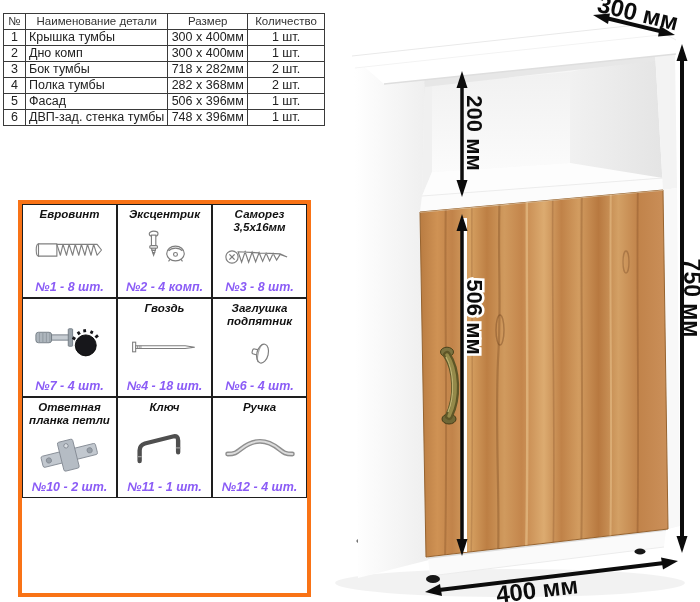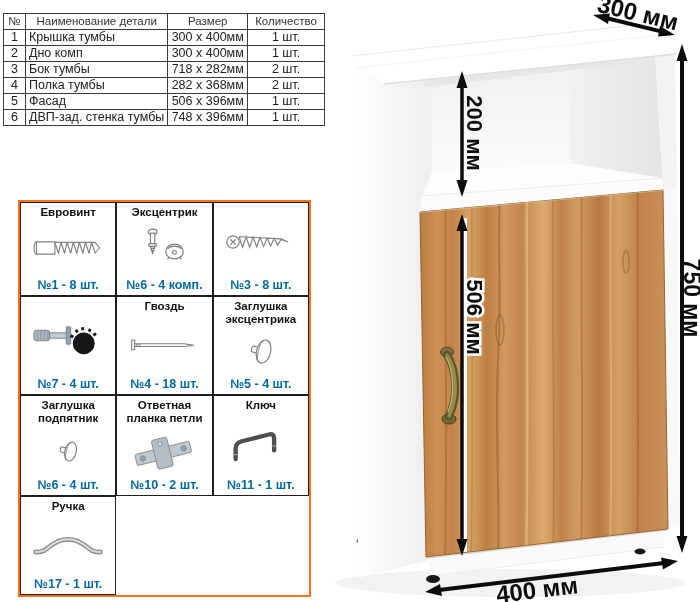--- a/index.html
+++ b/index.html
@@ -7,28 +7,28 @@
          font-family:"Liberation Sans",sans-serif;color:#1a1a1a;}
   
   table.parts{position:absolute;left:3px;top:13px;width:322px;border-collapse:collapse;
               font-size:12.5px;color:#222;}
   table.parts th,table.parts td{border:1px solid #3a3a3a;padding:0 3px;height:15px;line-height:1.1;}
   table.parts th{font-size:11.5px;font-weight:normal;text-align:center;color:#333;}
   td.c-num,td.c-size,td.c-qty{text-align:center;}
   td.c-name{text-align:left;padding-left:5px;}
   
   .hw-grid{position:absolute;left:18px;top:200px;width:293px;height:397px;box-sizing:border-box;
-           border:2px solid #f97316;display:grid;grid-template-columns:1fr 1fr 1fr;
-           grid-template-rows:94px 99px 101px 99px;}
+           border:4px solid #f97316;display:grid;grid-template-columns:1fr 1fr 1fr;
+           grid-template-rows:94px 99px 101px 99px;font-style:italic;}
   .hw-cell{border:1px solid #1e1e1e;display:flex;flex-direction:column;align-items:center;
            box-sizing:border-box;padding:3px 1px 3px;overflow:hidden;}
   .hw-title{font-weight:bold;font-size:11.5px;line-height:1.12;text-align:center;color:#111;}
   .hw-icon{flex:1;display:flex;align-items:center;justify-content:center;width:100%;min-height:0;}
   .hw-icon svg{width:86px;height:42px;}
-  .hw-count{font-weight:bold;font-size:12.5px;color:#0369a1;white-space:nowrap;}
+  .hw-count{font-weight:bold;font-size:12.5px;color:#8b5cf6;white-space:nowrap;}
   
   .cabinet{position:absolute;left:330px;top:0;width:370px;height:602px;}
   .dim{font-family:"Liberation Sans",sans-serif;font-weight:bold;fill:#0c0c0c;}
   .halo{stroke:#ffffff;stroke-width:5px;paint-order:stroke;}
 </style>
 </head>
 <body>
 
 <div class="stage">
 
@@ -114,24 +114,25 @@
           <path d="M29.5,22 h5 l-0.7,2.5 h-3.6 z"></path>
               <path d="M30.2,24.5 h3.6 l-0.7,2.5 h-2.2 z"></path>
               <path d="M30.9,27 h2.2 l-1.1,3 z"></path>
           <ellipse cx="57" cy="28" rx="10" ry="8.5"></ellipse>
               <path d="M49,25 a10,8 0 0 1 16,0" fill="none"></path>
           <circle cx="57" cy="29" r="2.2"></circle>
               <path d="M51,34.5 l-2,2.5 M63,34.5 l2,2.5" fill="none"></path>
         </g>
           </svg>
       </div>
-      <div class="hw-count">№6 - 4 комп.</div>
-    </div>
-
-    <div class="hw-cell">
+      <div class="hw-count">№2 - 4 комп.</div>
+    </div>
+
+    <div class="hw-cell">
+      <div class="hw-title">Саморез 3,5х16мм</div>
       <div class="hw-icon">
         <svg viewBox="0 0 90 48">
             <g fill="#fff" stroke="#7d7d7d" stroke-width="1.3">
           <circle cx="13" cy="24" r="7"></circle>
               <path d="M10,21 l6,6 M16,21 l-6,6" fill="none" stroke-width="1.5"></path>
           <path d="M20,18 L24,30 L28,18 L32,30 L36,18.5 L40,29.5 L44,19 L48,29 L52,19.5 L56,28.5 L60,20 L64,27.5 L68,21 L76,24 L68,20.5 Z"></path>
         </g>
           </svg>
       </div>
       <div class="hw-count">№3 - 8 шт.</div>
@@ -162,33 +163,20 @@
             <g fill="#fff" stroke="#7d7d7d" stroke-width="1.2">
           <rect x="8" y="18.5" width="3.5" height="11"></rect>
           <path d="M11.5,22.6 H68 L79,24.2 L68,25.8 H11.5 Z"></path>
           <path d="M13.5,22.6 v3.2 M15.5,22.6 v3.2 M17.5,22.6 v3.2" fill="none" stroke-width="0.9"></path>
         </g>
           </svg>
       </div>
       <div class="hw-count">№4 - 18 шт.</div>
     </div>
 
-    <div class="hw-cell">
-      <div class="hw-title">Заглушка эксцентрика</div>
-      <div class="hw-icon">
-        <svg viewBox="0 0 90 48">
-            <g fill="#fff" stroke="#7d7d7d" stroke-width="1.3" transform="rotate(14 45 24)">
-          <rect x="34" y="20.5" width="8" height="7" rx="2"></rect>
-          <ellipse cx="48" cy="24" rx="8" ry="13.5"></ellipse>
-          <path d="M44.5,11.5 a4,13.5 0 0 0 0,25" fill="none" opacity=".7"></path>
-        </g>
-          </svg>
-      </div>
-      <div class="hw-count">№5 - 4 шт.</div>
-    </div>
 
     <div class="hw-cell">
       <div class="hw-title">Заглушка подпятник</div>
       <div class="hw-icon">
         <svg viewBox="0 0 90 48">
             <g fill="#fff" stroke="#7d7d7d" stroke-width="1.3" transform="rotate(14 45 24)">
           <rect x="36" y="21" width="7" height="6" rx="2"></rect>
           <ellipse cx="48" cy="24" rx="6.5" ry="11"></ellipse>
           <path d="M45.5,13.5 a3.5,11 0 0 0 0,21" fill="none" opacity=".7"></path>
         </g>
@@ -225,21 +213,21 @@
     </div>
 
     <div class="hw-cell">
       <div class="hw-title">Ручка</div>
       <div class="hw-icon">
         <svg viewBox="0 0 90 48">
           <path d="M8,32 C16,32 18,30.5 23,26.5 C31,20 37,17.5 45,17.5 C53,17.5 59,20 67,26.5 C72,30.5 74,32 82,32" fill="none" stroke="#8f8f8f" stroke-width="5.5" stroke-linecap="round"></path>
           <path d="M8,32 C16,32 18,30.5 23,26.5 C31,20 37,17.5 45,17.5 C53,17.5 59,20 67,26.5 C72,30.5 74,32 82,32" fill="none" stroke="#dcdcdc" stroke-width="2.2" stroke-linecap="round"></path>
         </svg>
       </div>
-      <div class="hw-count">№17 - 1 шт.</div>
+      <div class="hw-count">№12 - 4 шт.</div>
     </div>
   </div>
 
   <div class="cabinet">
     <svg width="370" height="602" viewBox="0 0 370 602">
       <defs>
         <linearGradient id="wg" x1="0" y1="0" x2="1" y2="0">
           <stop offset="0" stop-color="#b97c42"></stop>
             <stop offset=".07" stop-color="#cf9254"></stop>
           <stop offset=".13" stop-color="#c1834a"></stop>

